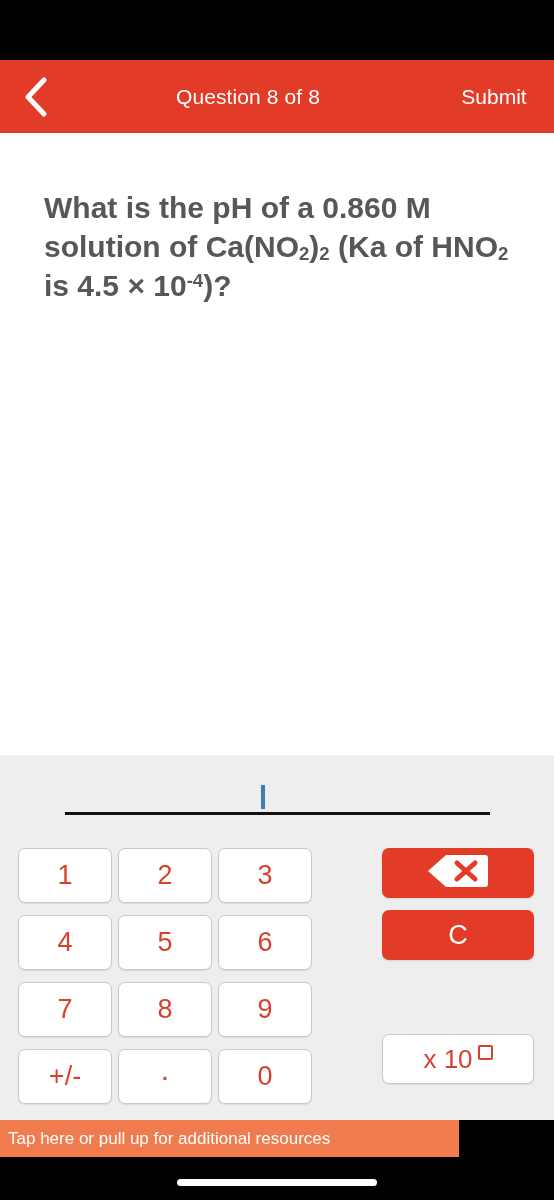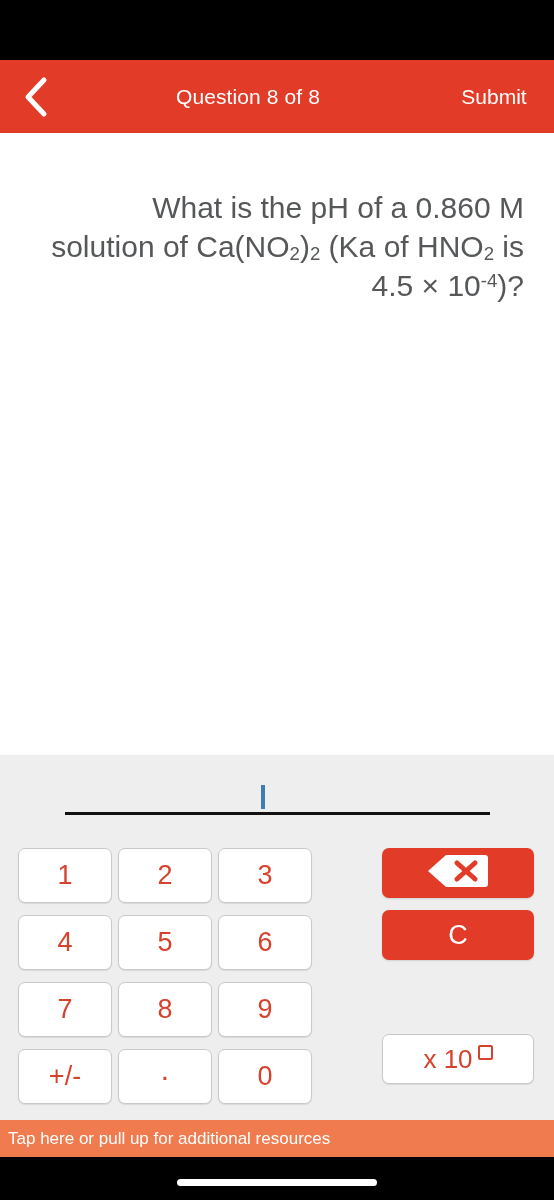--- a/index.html
+++ b/index.html
@@ -56,22 +56,21 @@
     width:554px; height:622px;
     background:#fff;
   }
   .question {
     position:absolute;
     top:55px; left:44px;
     width:480px;
     color:#555759;
     font-size:30px;
     line-height:39px;
-    font-weight:400;
-    text-align:right;
+    font-weight:700;
   }
   .question sub {
     font-size:0.62em;
     vertical-align:-0.18em;
     line-height:0;
   }
   .question sup {
     font-size:0.62em;
     vertical-align:0.48em;
     line-height:0;
@@ -158,21 +157,21 @@
     border:2px solid #D6422B;
     border-radius:2px;
     margin-left:5px;
     margin-bottom:14px;
     vertical-align:middle;
   }
 
   
   .resources-bar {
     position:absolute; top:1120px; left:0;
-    width:554px; height:37px;
+    width:459px; height:37px;
     background:#F07B4F;
     display:flex; align-items:center;
   }
   .resources-bar span {
     color:#fff;
     font-size:17px;
     padding-left:8px;
   }
 
   

